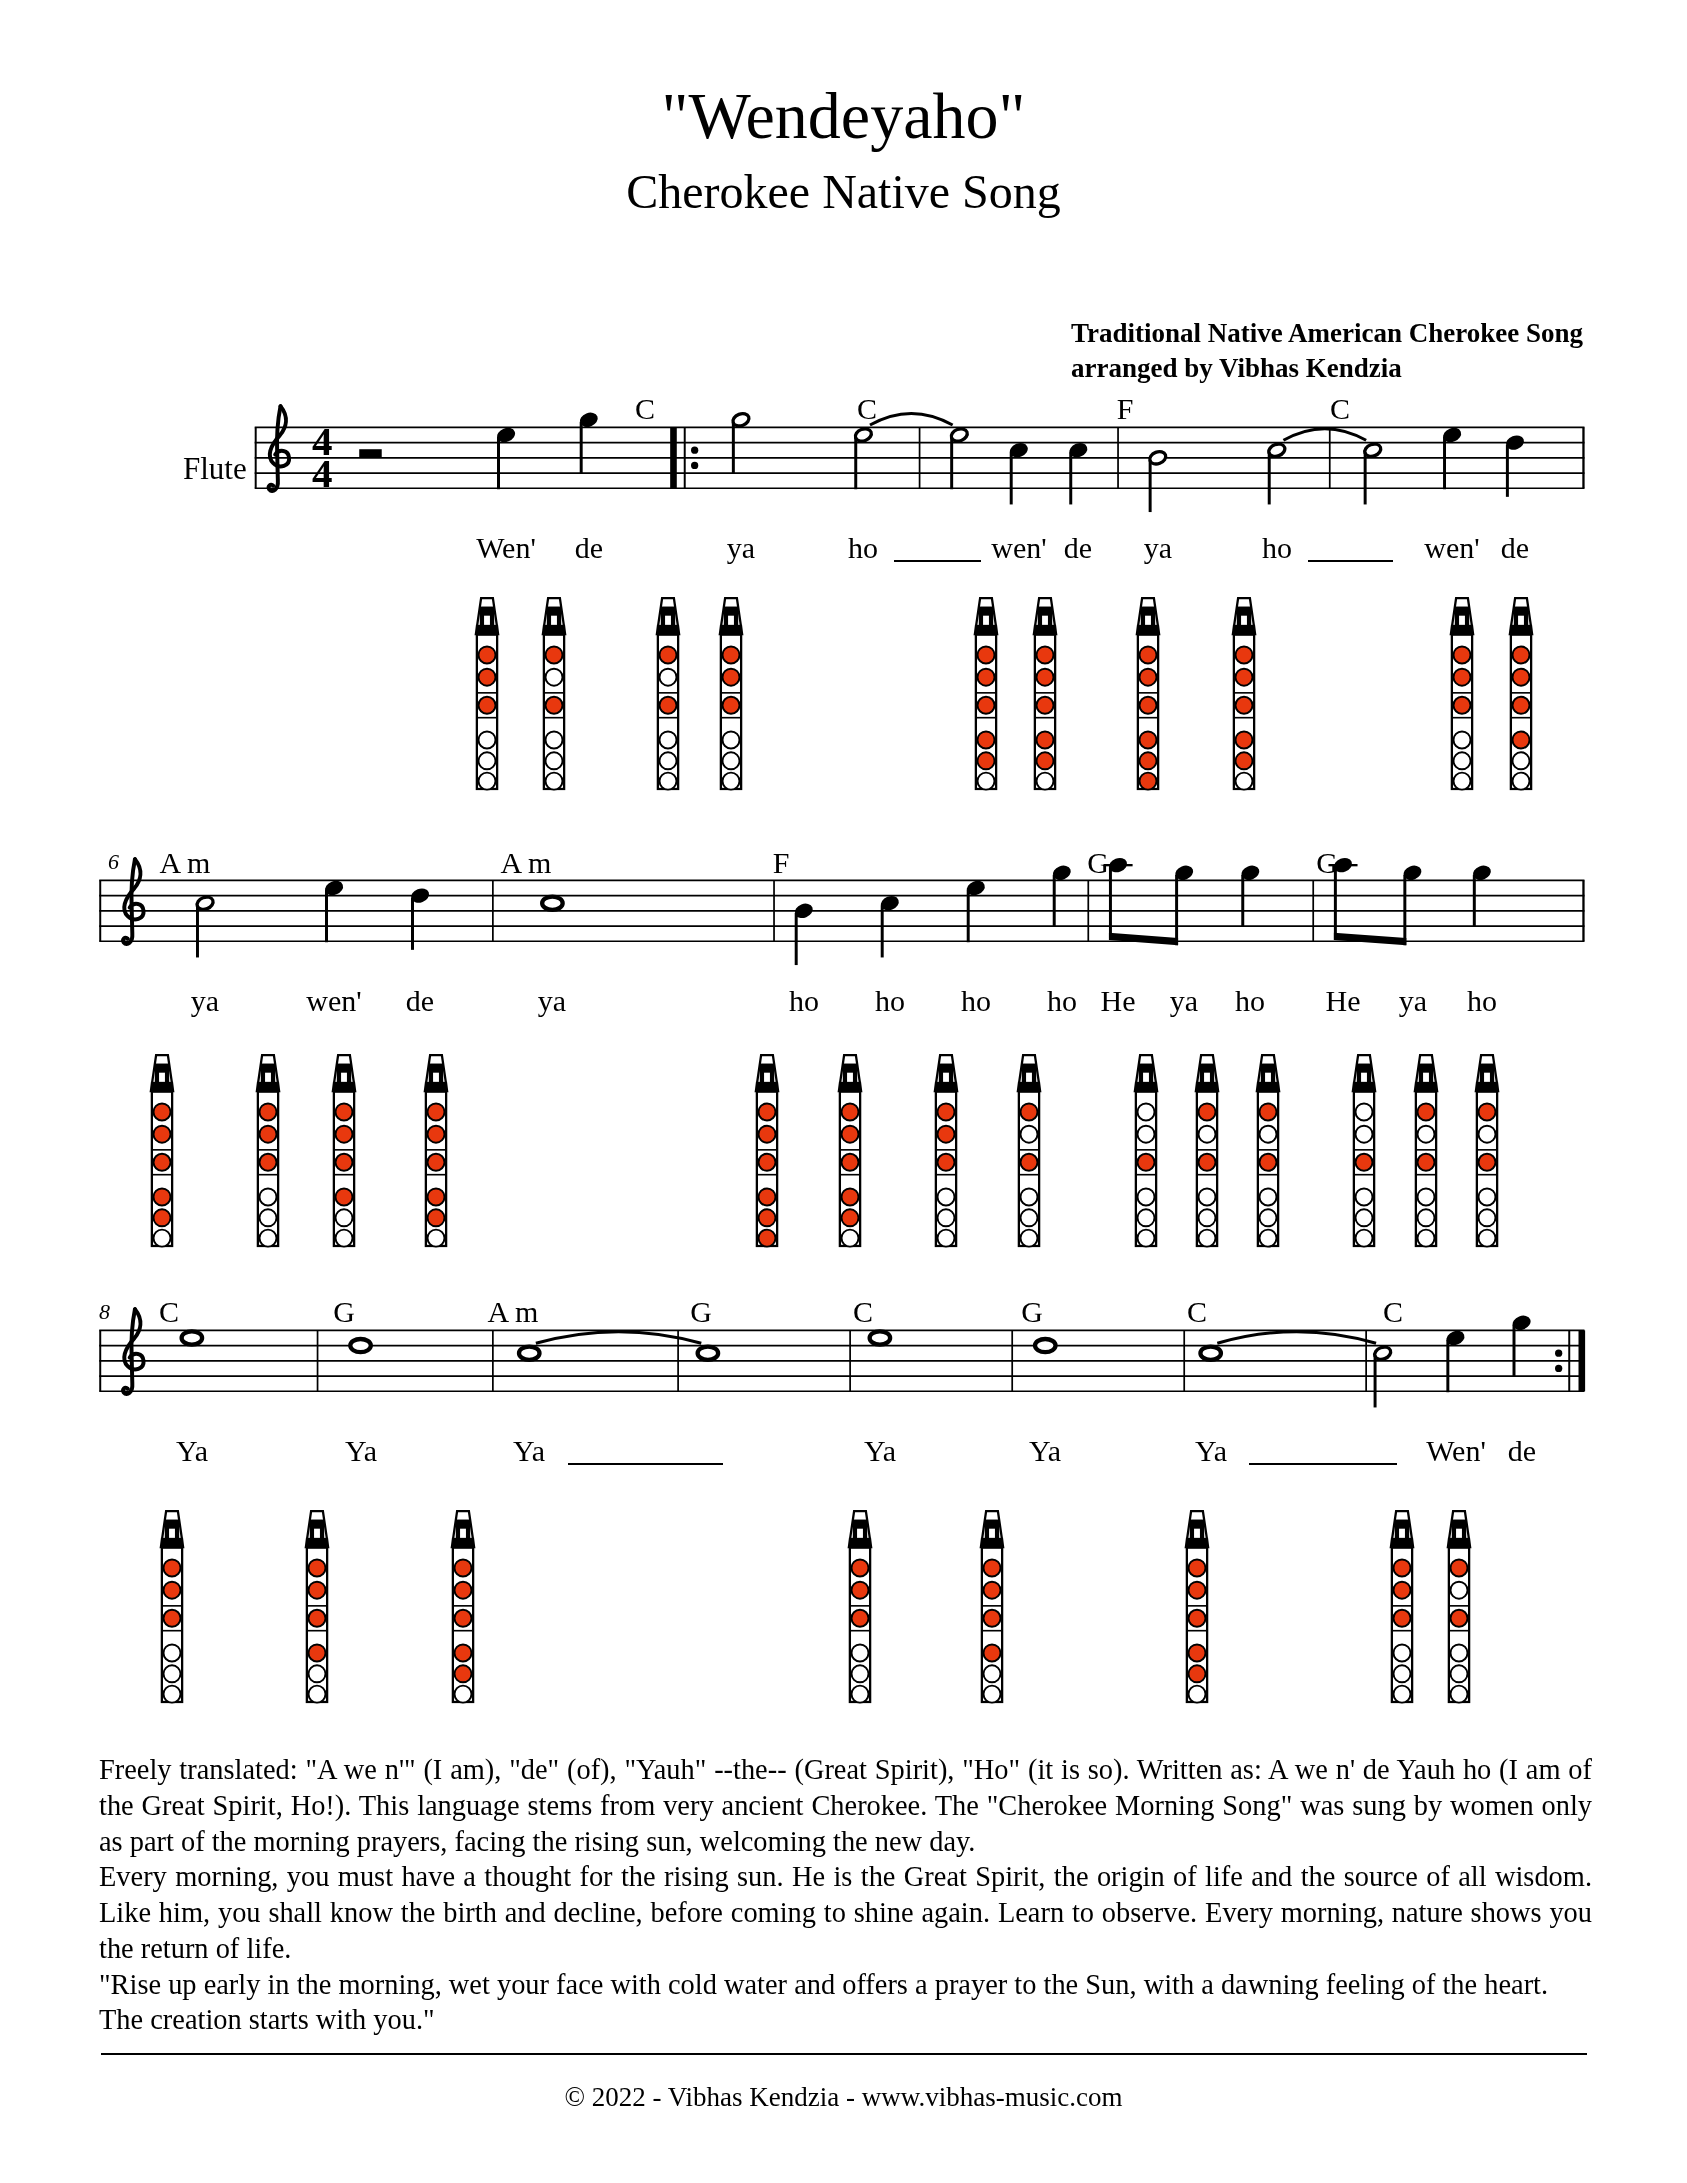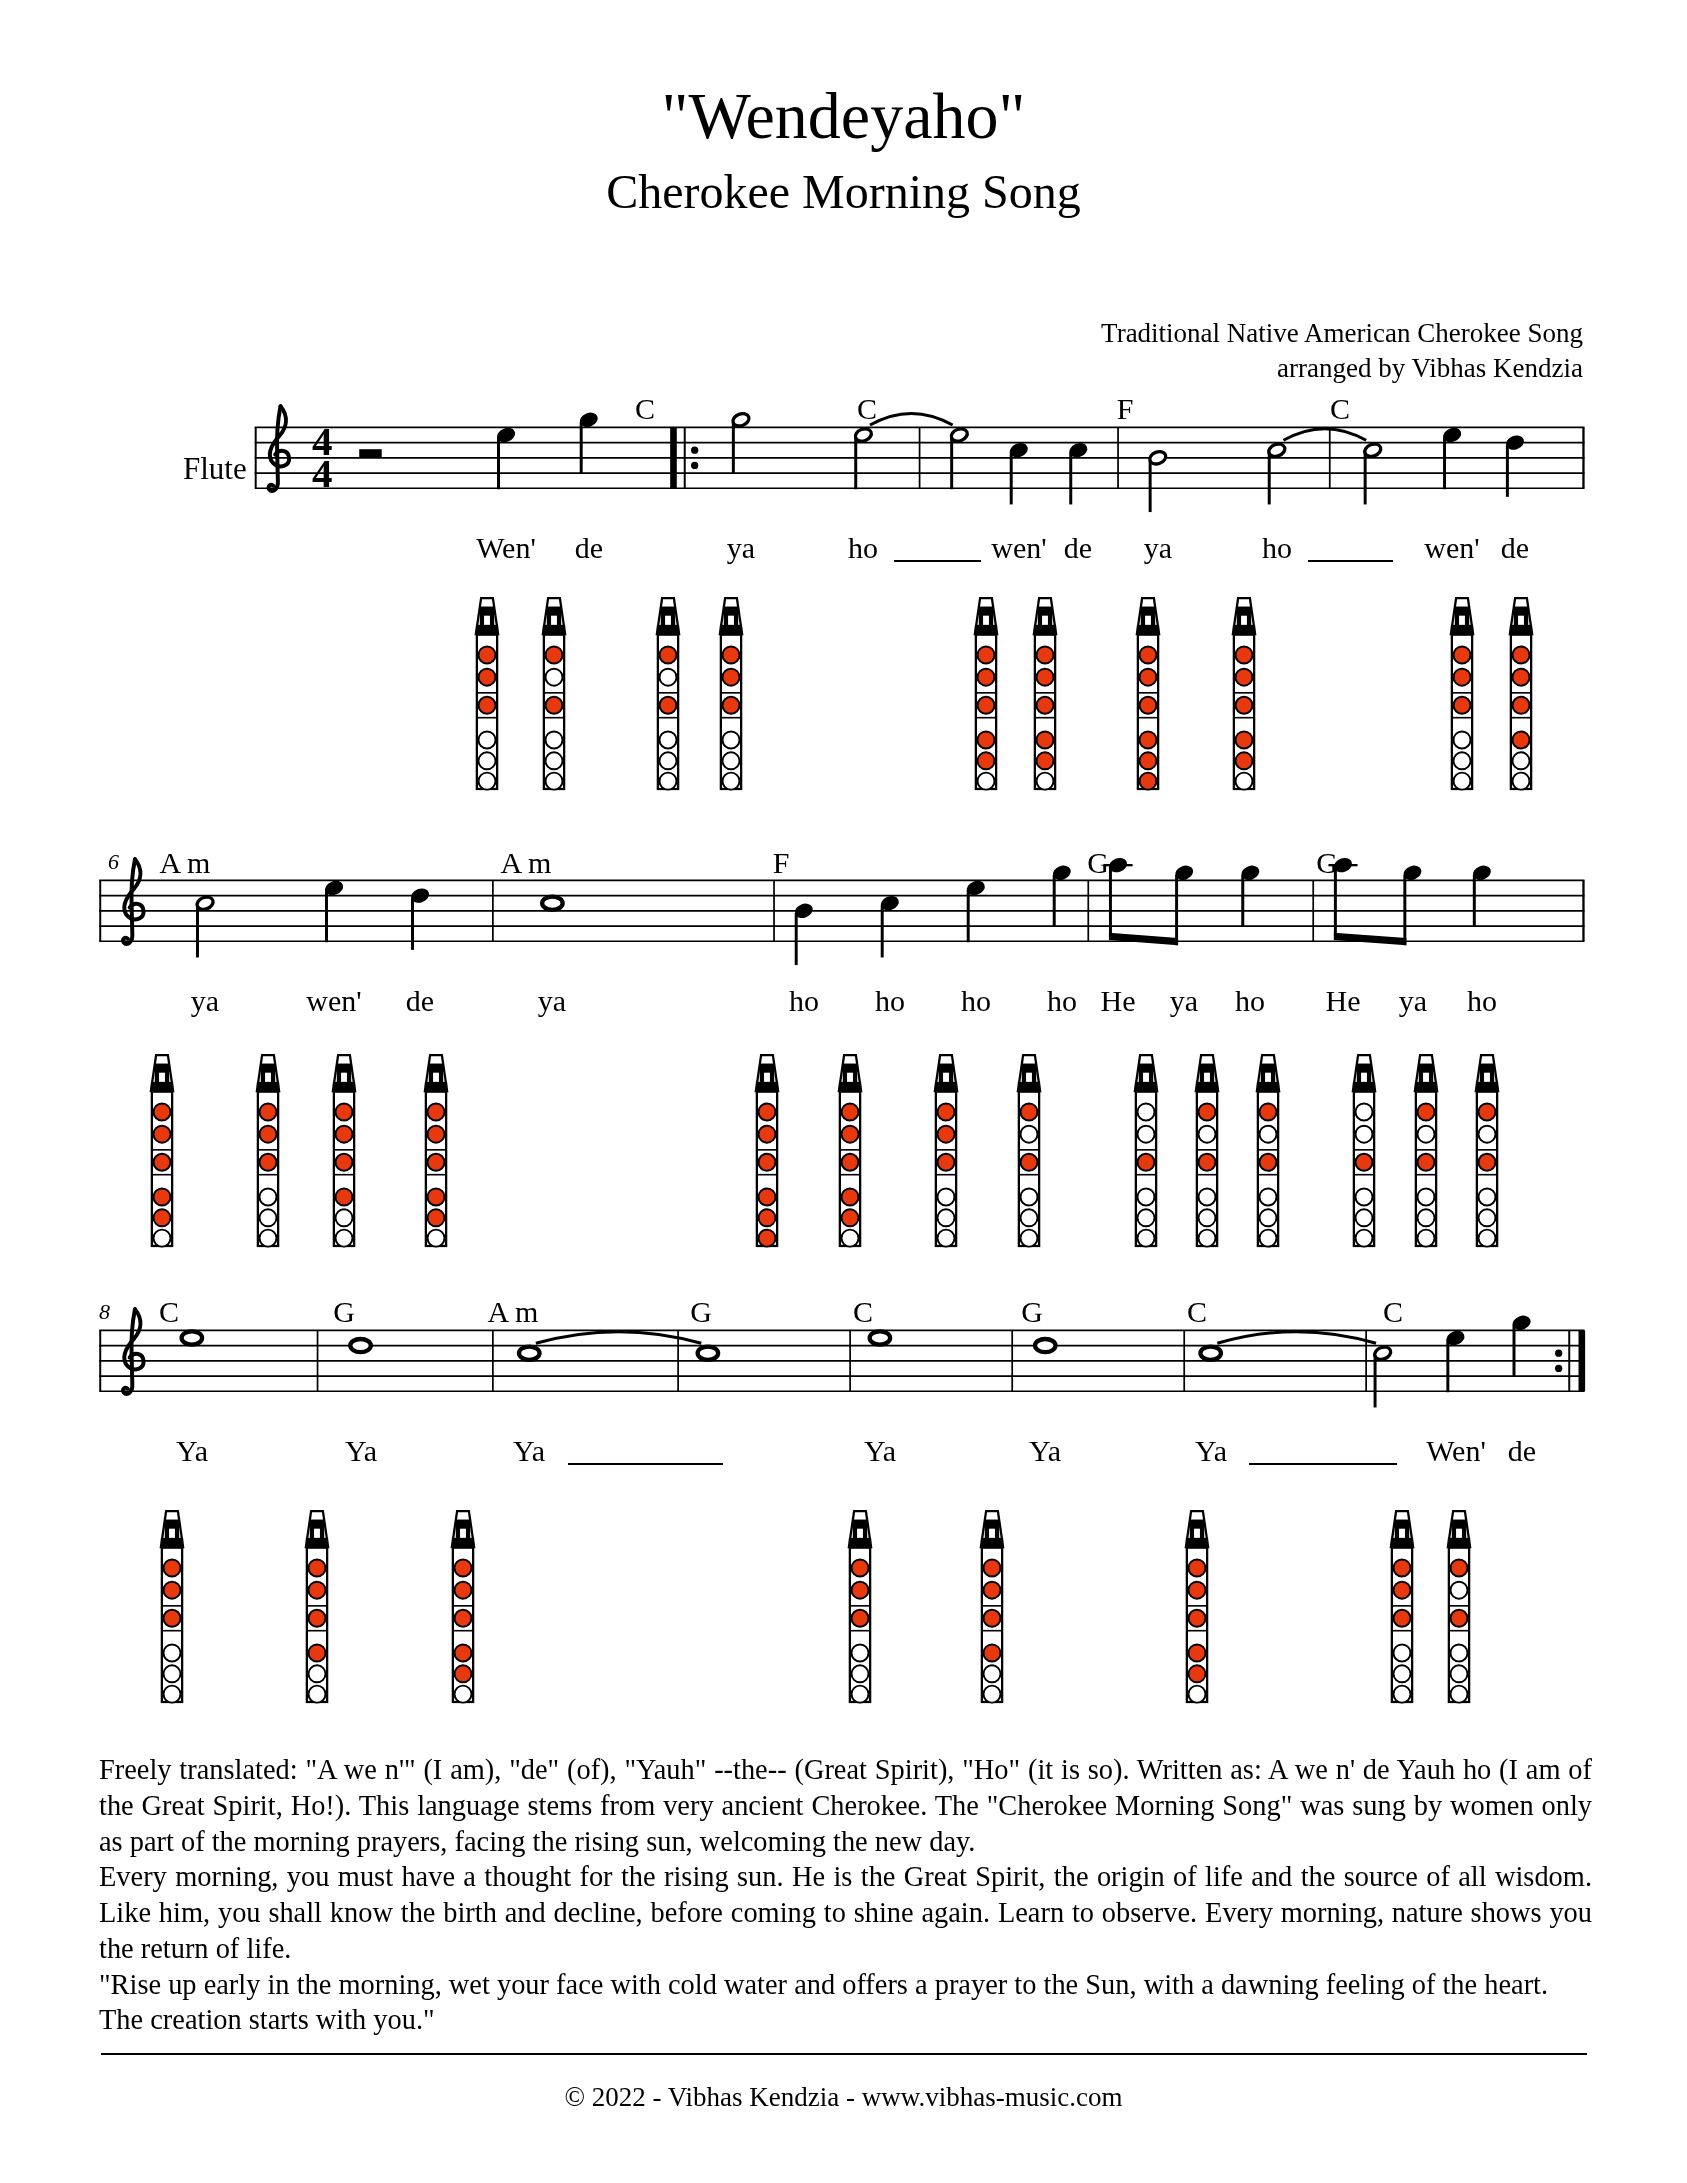--- a/index.html
+++ b/index.html
@@ -1,40 +1,40 @@
 <!DOCTYPE html>
 <html style="font-size:10.6px"><head>
 <meta charset="utf-8">
 <style>
   html,body{margin:0;padding:0;background:#888;}
   #page{position:relative;width:1687px;height:2183px;background:#ffffff;
         font-family:"Liberation Serif",serif;color:#000;overflow:hidden;}
   .title{position:absolute;left:0;top:78px;width:100%;text-align:center;font-size:66px;}
   .subtitle{position:absolute;left:0;top:164px;width:100%;text-align:center;font-size:48px;}
   .instrument{position:absolute;left:0;top:236px;width:100%;text-align:center;font-size:36px;}
-  .credits{position:absolute;right:104px;top:316px;text-align:right;font-size:27px;line-height:1.28;}
+  .credits{position:absolute;right:104px;top:316px;text-align:left;font-size:27px;line-height:1.28;font-weight:bold;}
   .plabel{position:absolute;font-size:31px;margin-left:36px;}
   .mnum{position:absolute;font-size:22px;font-style:italic;}
   .chord{position:absolute;transform:translateX(-50%);font-size:30px;}
   .lyric{position:absolute;transform:translateX(-50%);font-size:30px;white-space:nowrap;}
   .ext{position:absolute;border-top:2.6px solid #000;height:0;}
   .flute{position:absolute;}
   .footnote{position:absolute;left:99px;top:1752px;width:1493px;font-size:28.4px;
             line-height:1.26;text-align:justify;}
   .footnote p{margin:0;}
   .footrule{position:absolute;left:101px;top:2053px;width:1486px;border-top:2px solid #000;}
   .footer{position:absolute;left:0;top:2062px;width:100%;text-align:center;font-size:27px;margin-top:20px;}
   svg{display:block;}
 </style>
 </head>
 <body>
 
 <div id="page">
   <div class="title">"Wendeyaho"</div>
-  <div class="subtitle">Cherokee Morning Song</div>
+  <div class="subtitle">Cherokee Native Song</div>
   <div class="credits">
     <div>Traditional Native American Cherokee Song</div>
     <div>arranged by Vibhas Kendzia</div>
   </div>
 
   <div class="footnote">
     <p>Freely translated: "A we n'" (I am), "de" (of), "Yauh" --the-- (Great Spirit), "Ho" (it is so). Written as: A we n' de Yauh ho (I am of the Great Spirit, Ho!). This language stems from very ancient Cherokee. The "Cherokee Morning Song" was sung by women only as part of the morning prayers, facing the rising sun, welcoming the new day.</p>
     <p>Every morning, you must have a thought for the rising sun. He is the Great Spirit, the origin of life and the source of all wisdom. Like him, you shall know the birth and decline, before coming to shine again. Learn to observe. Every morning, nature shows you the return of life.</p>
     <p>"Rise up early in the morning, wet your face with cold water and offers a prayer to the Sun, with a dawning feeling of the heart.</p>
     <p>The creation starts with you."</p>

